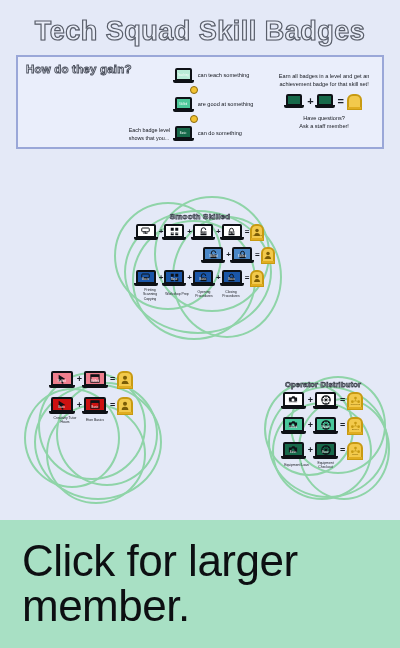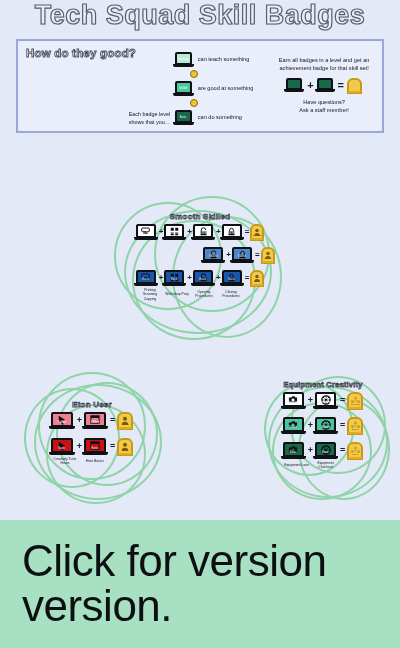--- a/index.html
+++ b/index.html
@@ -10,20 +10,21 @@
     overflow:hidden;
     position:relative;
   }
 
   
   .poster-title{
     text-align:center;
     font-size:27px;
     font-weight:bold;
     letter-spacing:0.5px;
+    padding-top:16px;
     color:#e9edf8;
     -webkit-text-stroke:1.2px #5a5f6b;
     text-shadow:0 1px 0 #c9cedb;
     font-family:"Liberation Sans", sans-serif;
   }
 
   
   .info-panel{
     margin:8px 16px 0 16px;
     border:2px solid #9aa7d8;
@@ -136,21 +137,21 @@
   }
 </style>
 </head>
 <body>
 
 <div class="poster-title">Tech Squad Skill Badges</div>
 
 <div class="info-panel">
 
   <div class="info-left">
-    <div class="info-heading">How do they good?</div>
+    <div class="info-heading">How do they gain?</div>
   </div>
 
   <div class="info-mid">
     <div class="ladder">
 
       <div class="ladder-row">
         <span class="laptop">
           <span class="lt-screen" style="width:17px;height:13px;background:#b9ecd7;">
             <span class="lt-label">Teaching</span>
           </span>
@@ -391,21 +392,20 @@
 
 <div class="group" style="left:22px;top:368px;width:140px;height:135px;">
   <div class="rings">
     <div class="ring" style="left:2px;  top:20px; width:92px; height:96px;"></div>
     <div class="ring" style="left:34px; top:14px; width:98px; height:100px;"></div>
     <div class="ring" style="left:16px; top:4px;  width:104px;height:104px;"></div>
     <div class="ring" style="left:24px; top:36px; width:96px; height:96px;"></div>
     <div class="ring" style="left:12px; top:16px; width:124px;height:112px;"></div>
   </div>
 
-  <div class="group-title" style="font-size:8px;padding-top:32px;">Eton User</div>
 
   <div class="grid-rows" style="margin-top:3px;">
 
     <div class="skill-row" style="gap:2px;">
       <span class="laptop">
         <span class="lt-screen" style="width:22px;height:15px;background:#ef7f8e;">
           <svg width="10" height="10" viewBox="0 0 12 12">
               <path d="M2 1 L10 6 L6 7 L8 11 L6 11.6 L4.3 7.6 L2 10 Z" fill="#0e1116"></path>
             </svg>
           <span class="lt-label">Skilled</span>
@@ -476,21 +476,21 @@
 
 <div class="group" style="left:258px;top:372px;width:130px;height:130px;">
   <div class="rings">
     <div class="ring" style="left:6px;  top:10px; width:86px; height:90px;"></div>
     <div class="ring" style="left:32px; top:4px;  width:92px; height:94px;"></div>
     <div class="ring" style="left:14px; top:30px; width:96px; height:94px;"></div>
     <div class="ring" style="left:40px; top:26px; width:88px; height:98px;"></div>
     <div class="ring" style="left:10px; top:14px; width:116px;height:108px;"></div>
   </div>
 
-  <div class="group-title" style="font-size:7.5px;padding-top:8px;">Equipment Creativity</div>
+  <div class="group-title" style="font-size:7.5px;padding-top:8px;">Operator Distributor</div>
 
   <div class="grid-rows" style="margin-top:3px;">
 
     <div class="skill-row" style="gap:2px;">
       <span class="laptop">
         <span class="lt-screen" style="width:21px;height:15px;background:#ffffff;">
           <svg width="10" height="9" viewBox="0 0 12 11">
               <path d="M1 3 h3 l1.2-1.4 h2.6 L9 3 h2 v6 H1 Z" fill="#0e1116"></path>
               <circle cx="6" cy="6" r="1.8" fill="#ffffff"></circle>
             </svg>
@@ -597,14 +597,14 @@
 
     <div class="skill-row" style="gap:2px;margin-top:1px;">
       <span class="cap" style="width:27px">Equipment Loan</span>
       <span class="cap" style="width:27px">Equipment Checkout</span>
       <span style="width:22px"></span>
     </div>
   </div>
 </div>
 
 <div class="footer">
-  <div class="footer-text">Click for version version.</div>
+  <div class="footer-text">Click for larger member.</div>
 </div>
 
 </body></html>

